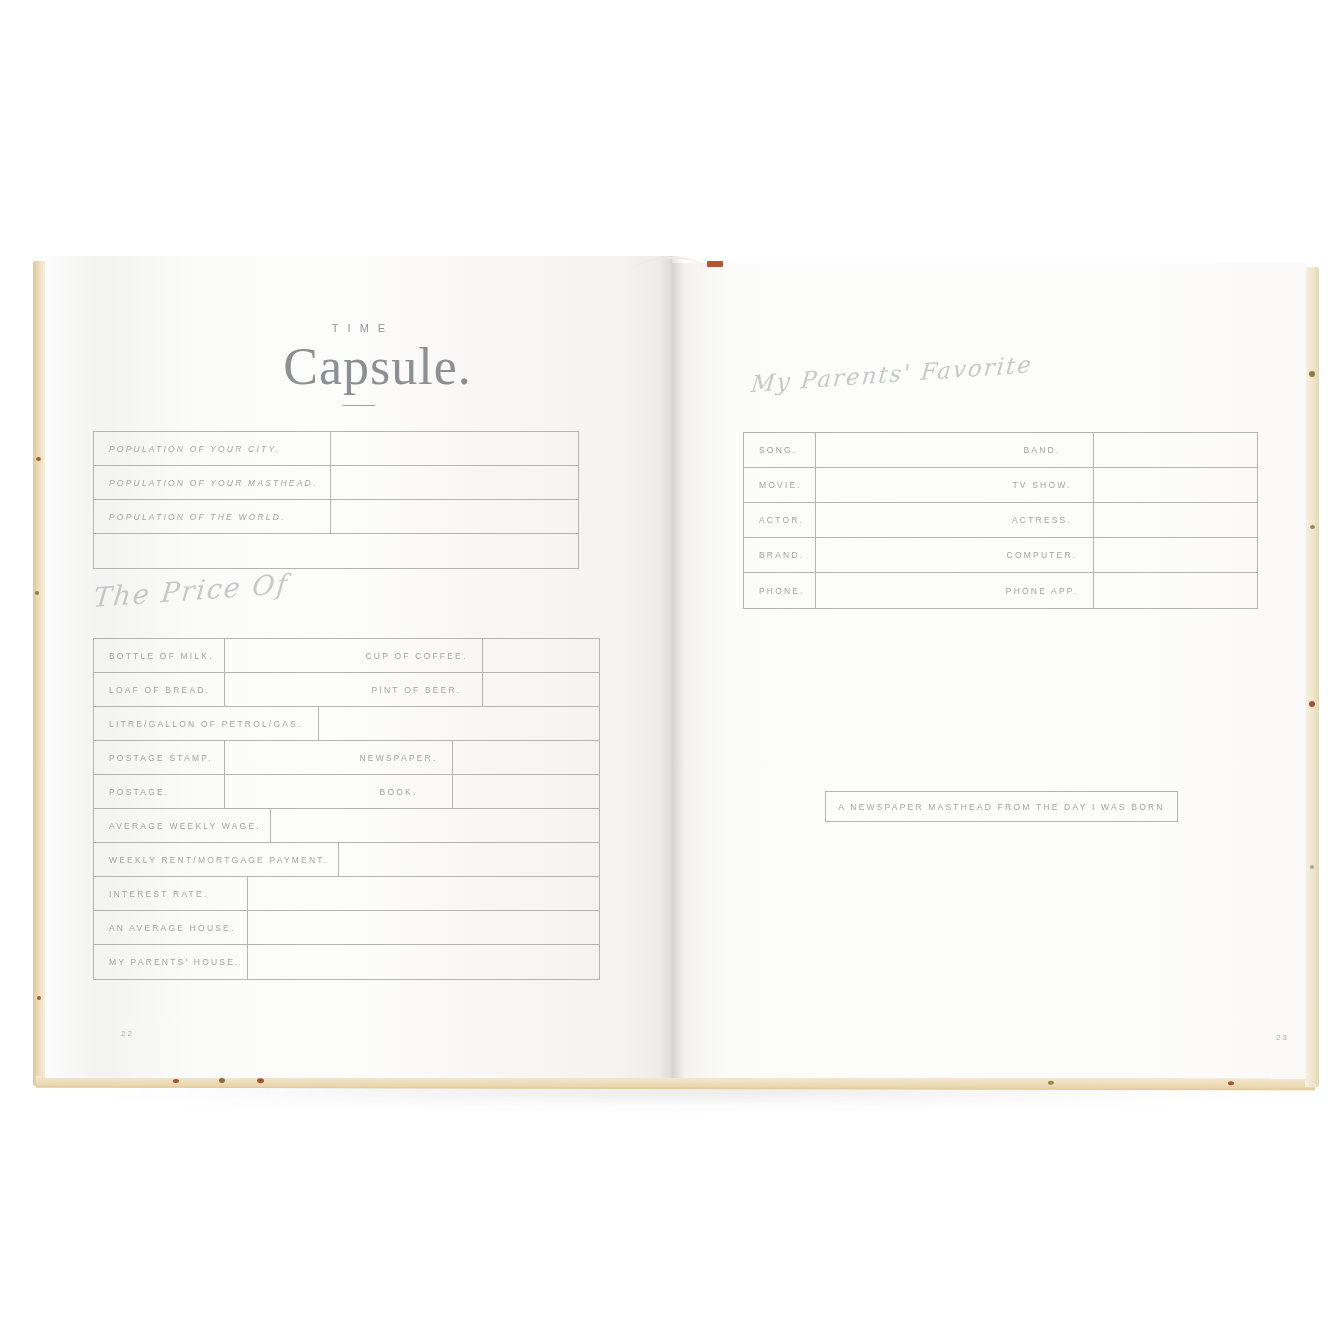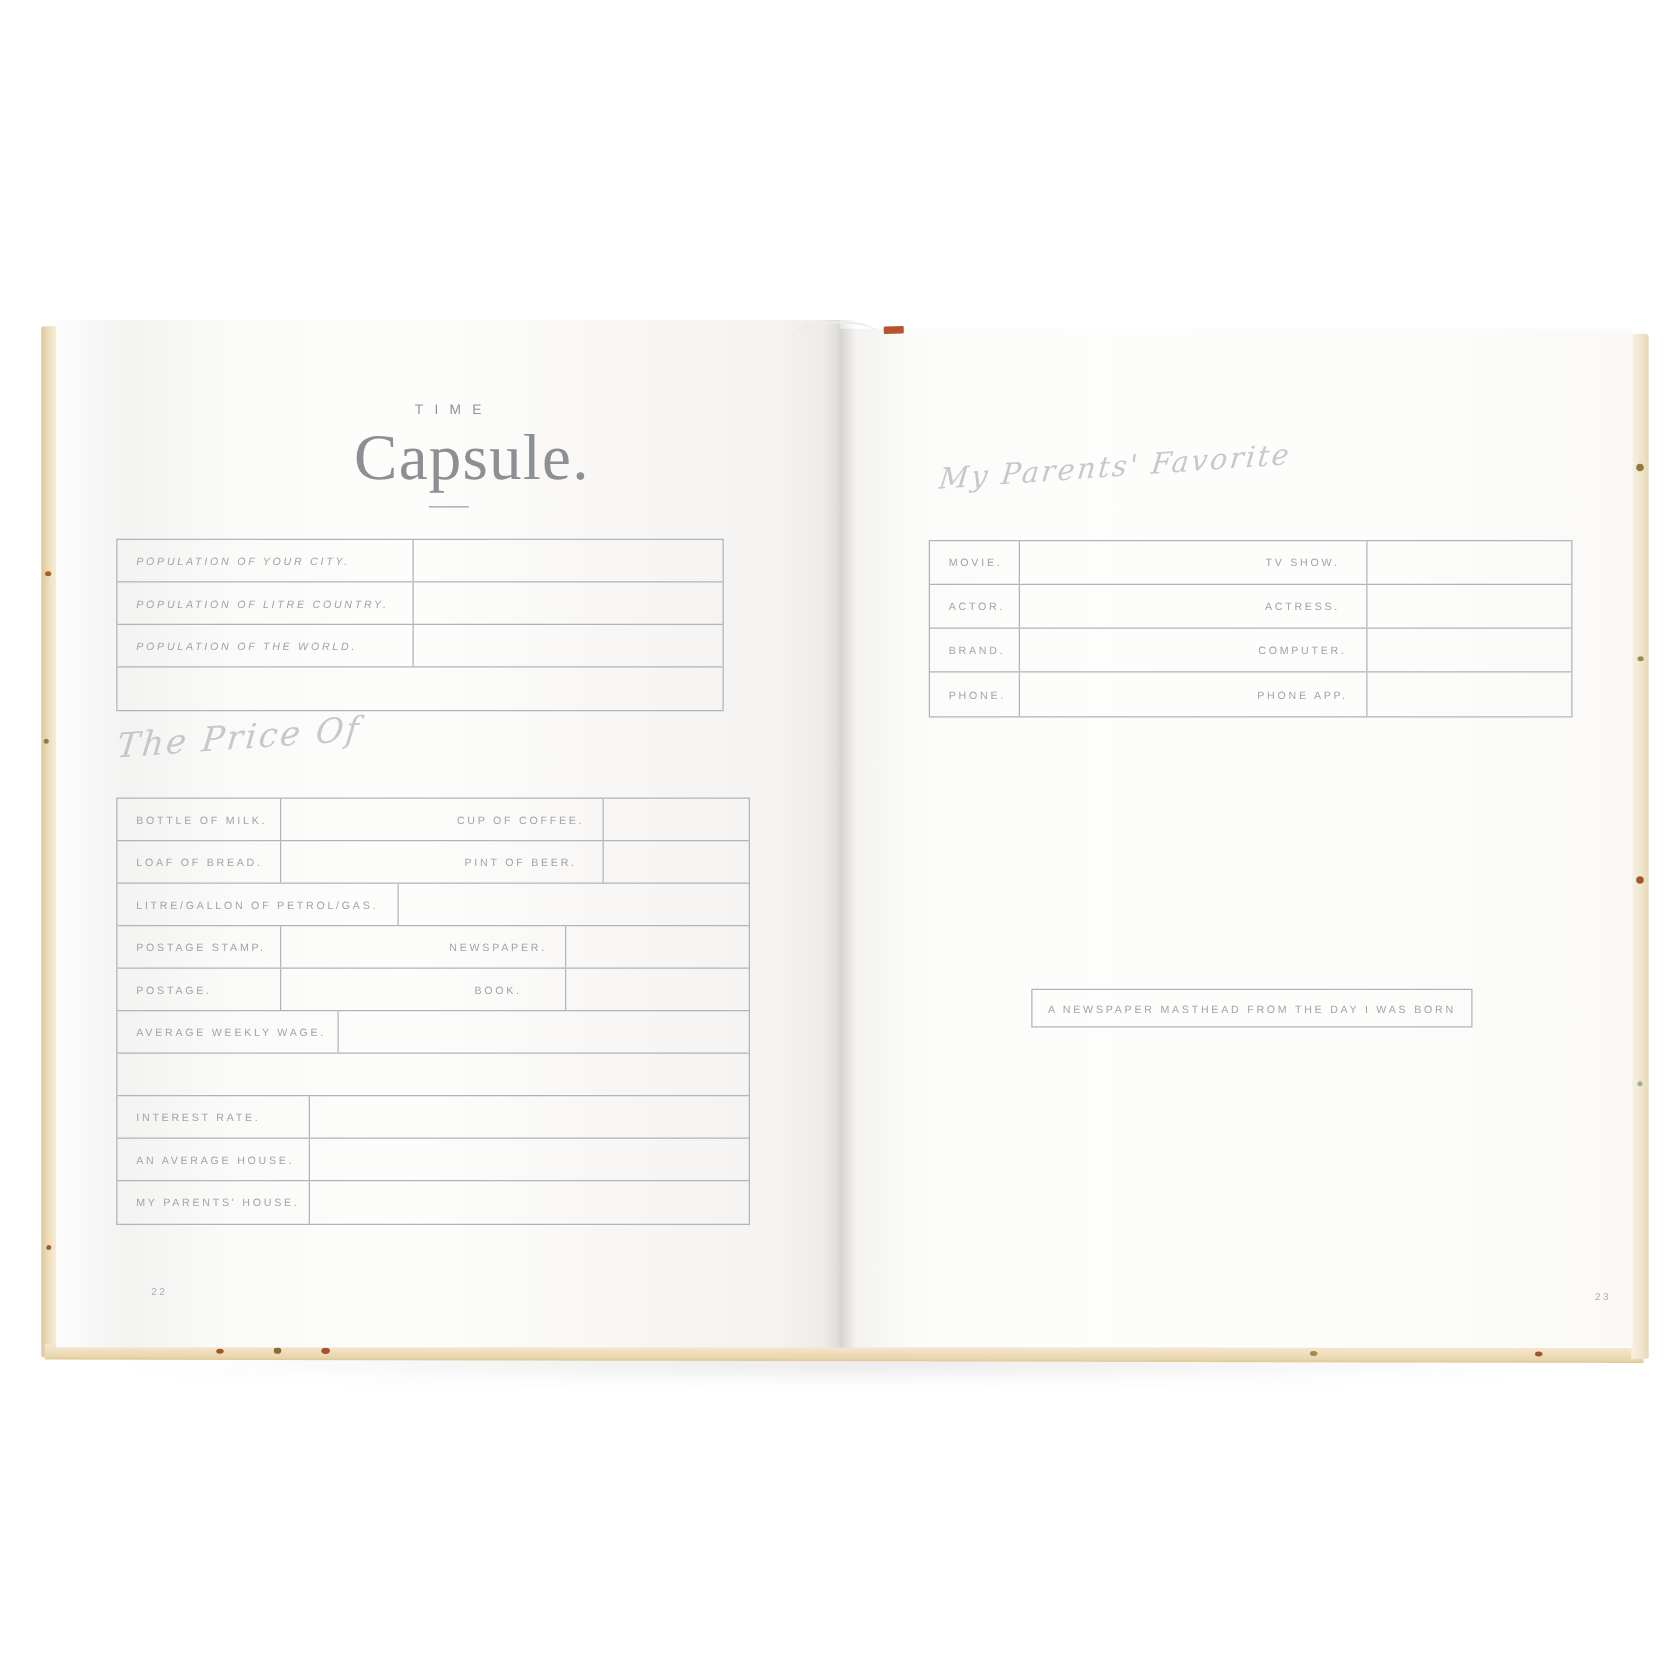--- a/index.html
+++ b/index.html
@@ -146,21 +146,21 @@
     <div class="eyebrow">TIME</div>
     <div class="title">Capsule.</div>
     <div class="title-divider"></div>
 
     <div class="tbl tbl-info">
       <div class="trow">
         <div class="cell lbl" style="width:237px;">POPULATION OF YOUR CITY.</div>
         <div class="cell fill"></div>
       </div>
       <div class="trow">
-        <div class="cell lbl" style="width:237px;">POPULATION OF LITRE COUNTRY.</div>
+        <div class="cell lbl" style="width:237px;">POPULATION OF YOUR MASTHEAD.</div>
         <div class="cell fill"></div>
       </div>
       <div class="trow">
         <div class="cell lbl" style="width:237px;">POPULATION OF THE WORLD.</div>
         <div class="cell fill"></div>
       </div>
       <div class="trow">
         <div class="cell fill"></div>
       </div>
     </div>
@@ -194,20 +194,21 @@
         <div class="cell lbl" style="width:131px;">POSTAGE.</div>
         <div class="cell blank" style="width:120px;"></div>
         <div class="cell lbl2" style="width:108px;">BOOK.</div>
         <div class="cell fill"></div>
       </div>
       <div class="trow">
         <div class="cell lbl" style="width:177px;">AVERAGE WEEKLY WAGE.</div>
         <div class="cell fill"></div>
       </div>
       <div class="trow">
+        <div class="cell lbl" style="width:245px;">WEEKLY RENT/MORTGAGE PAYMENT.</div>
         <div class="cell fill"></div>
       </div>
       <div class="trow">
         <div class="cell lbl" style="width:154px;">INTEREST RATE.</div>
         <div class="cell fill"></div>
       </div>
       <div class="trow">
         <div class="cell lbl" style="width:154px;">AN AVERAGE HOUSE.</div>
         <div class="cell fill"></div>
       </div>
@@ -218,20 +219,26 @@
     </div>
 
     <div class="pagenum left-num">22</div>
   </div>
 
   <div class="page right">
 
     <div class="script fav-heading">My Parents' Favorite</div>
 
     <div class="tbl tbl-fav">
+      <div class="trow">
+        <div class="cell lbl" style="width:72px;">SONG.</div>
+        <div class="cell blank" style="width:175px;"></div>
+        <div class="cell lbl2" style="width:103px;">BAND.</div>
+        <div class="cell fill"></div>
+      </div>
       <div class="trow">
         <div class="cell lbl" style="width:72px;">MOVIE.</div>
         <div class="cell blank" style="width:175px;"></div>
         <div class="cell lbl2" style="width:103px;">TV SHOW.</div>
         <div class="cell fill"></div>
       </div>
       <div class="trow">
         <div class="cell lbl" style="width:72px;">ACTOR.</div>
         <div class="cell blank" style="width:175px;"></div>
         <div class="cell lbl2" style="width:103px;">ACTRESS.</div>

